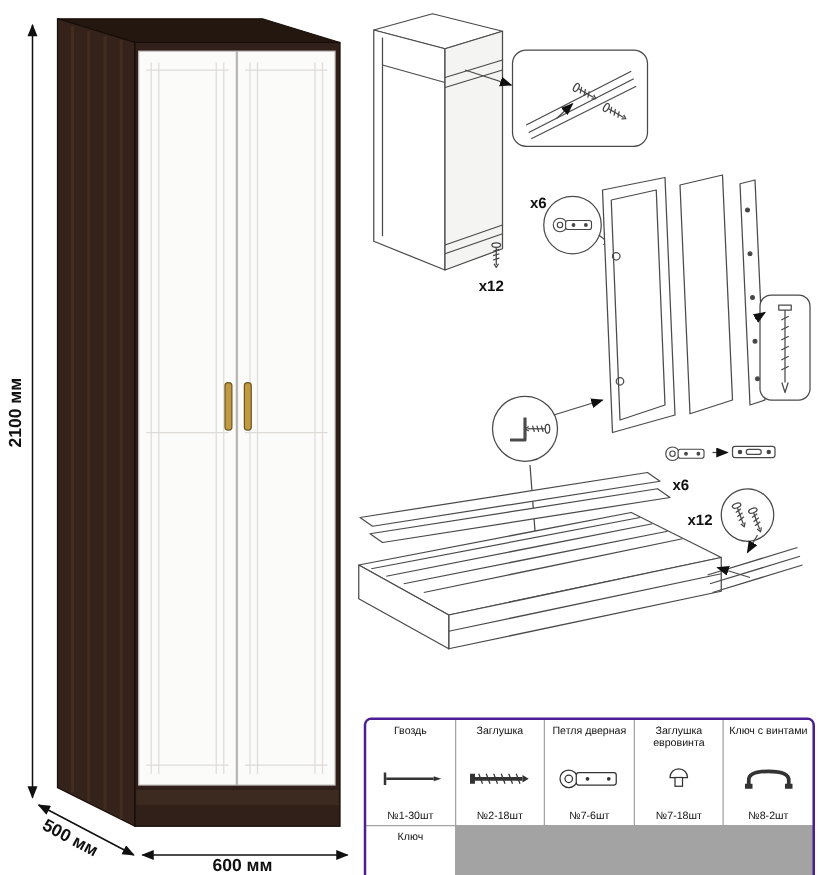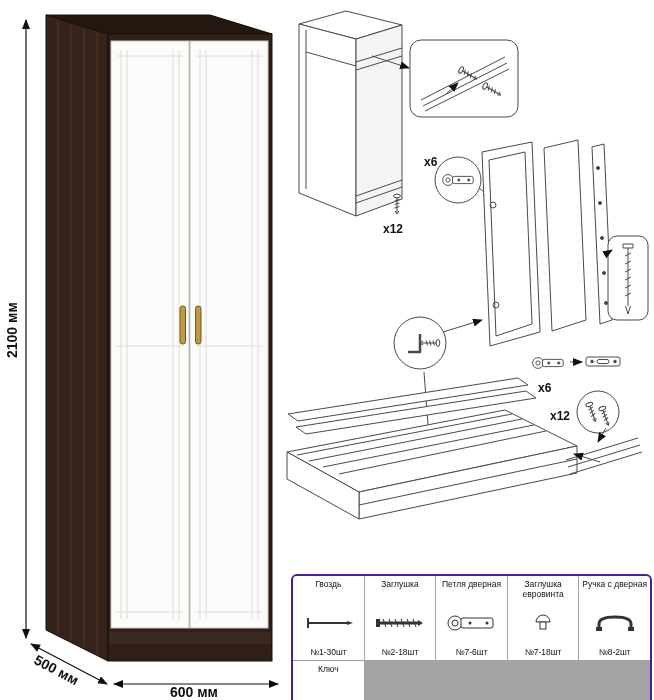--- a/index.html
+++ b/index.html
@@ -252,21 +252,21 @@
       <div class="cell-icon">
         <svg width="56" height="26" viewBox="0 0 56 26">
           <path d="M21,12 a7,7 0 0 1 14,0 Z" stroke="#333" fill="#fff"></path>
           <rect x="25" y="12" width="6" height="7" stroke="#333" fill="#fff"></rect>
         </svg>
       </div>
       <div class="cell-count">№7-18шт</div>
     </div>
 
     <div class="part-cell">
-      <div class="cell-name">Ручка с дверная</div>
+      <div class="cell-name">Ключ с винтами</div>
       <div class="cell-icon">
         <svg width="56" height="26" viewBox="0 0 56 26">
           <path d="M12,19 L12,14 Q12,7 28,7 Q44,7 44,14 L44,19" stroke="#333" stroke-width="3" fill="none"></path>
           <rect x="9" y="17" width="6" height="4" fill="#333"></rect>
           <rect x="41" y="17" width="6" height="4" fill="#333"></rect>
         </svg>
       </div>
       <div class="cell-count">№8-2шт</div>
     </div>
 

